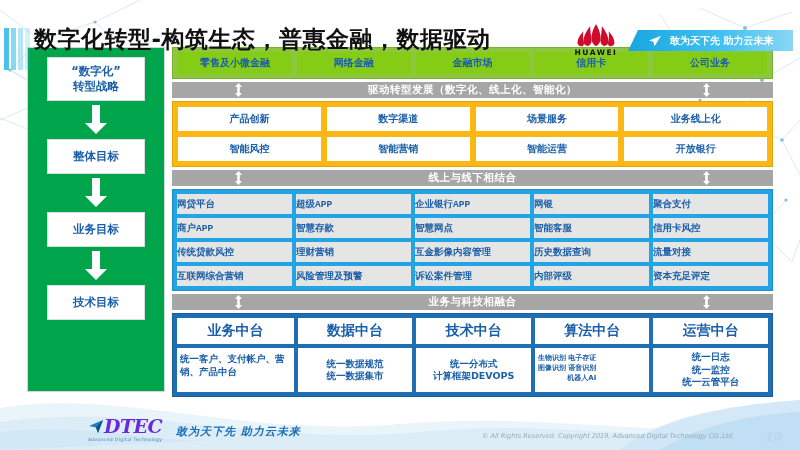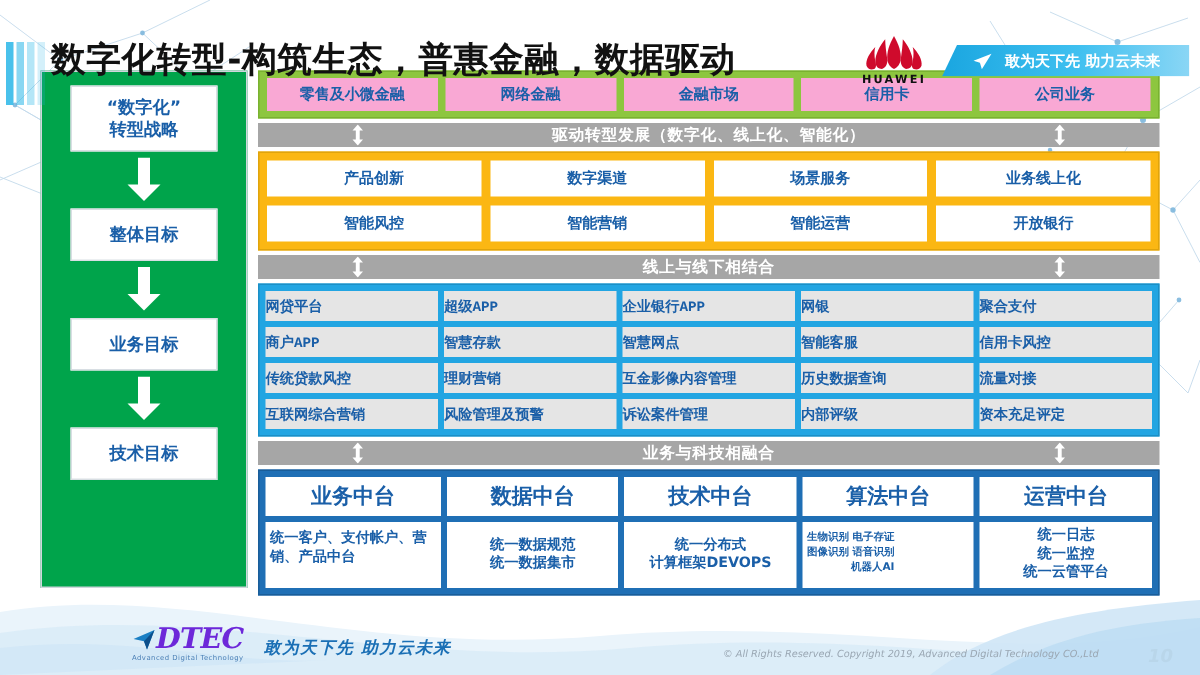--- a/index.html
+++ b/index.html
@@ -55,21 +55,21 @@
   .arrow-down{width:26px;height:30px;margin:4px 0;}
 
   
   .content{position:absolute;left:172px;top:3px;width:601px;}
 
   .green-bar{
     background:#8dc63f;border:1px solid #79b230;
     padding:4px 5px;display:flex;gap:5px;box-sizing:border-box;
   }
   .green-bar .cell{
-    flex:1;background:#f9a8d4;text-align:center;font-size:10px;color:#1a5fa8;
+    flex:1;background:#84cc16;text-align:center;font-size:10px;color:#1a5fa8;
     padding:4px 12px;font-weight:bold;
   }
 
   .divider{
     margin-top:3px;height:16px;background:#a6a6a6;
     display:flex;align-items:center;justify-content:center;position:relative;
     color:#fff;font-size:10.5px;font-weight:bold;letter-spacing:.5px;
   }
   .divider .dbl{position:absolute;width:9px;height:14px;}
   .divider .dbl.l{left:62px;}

